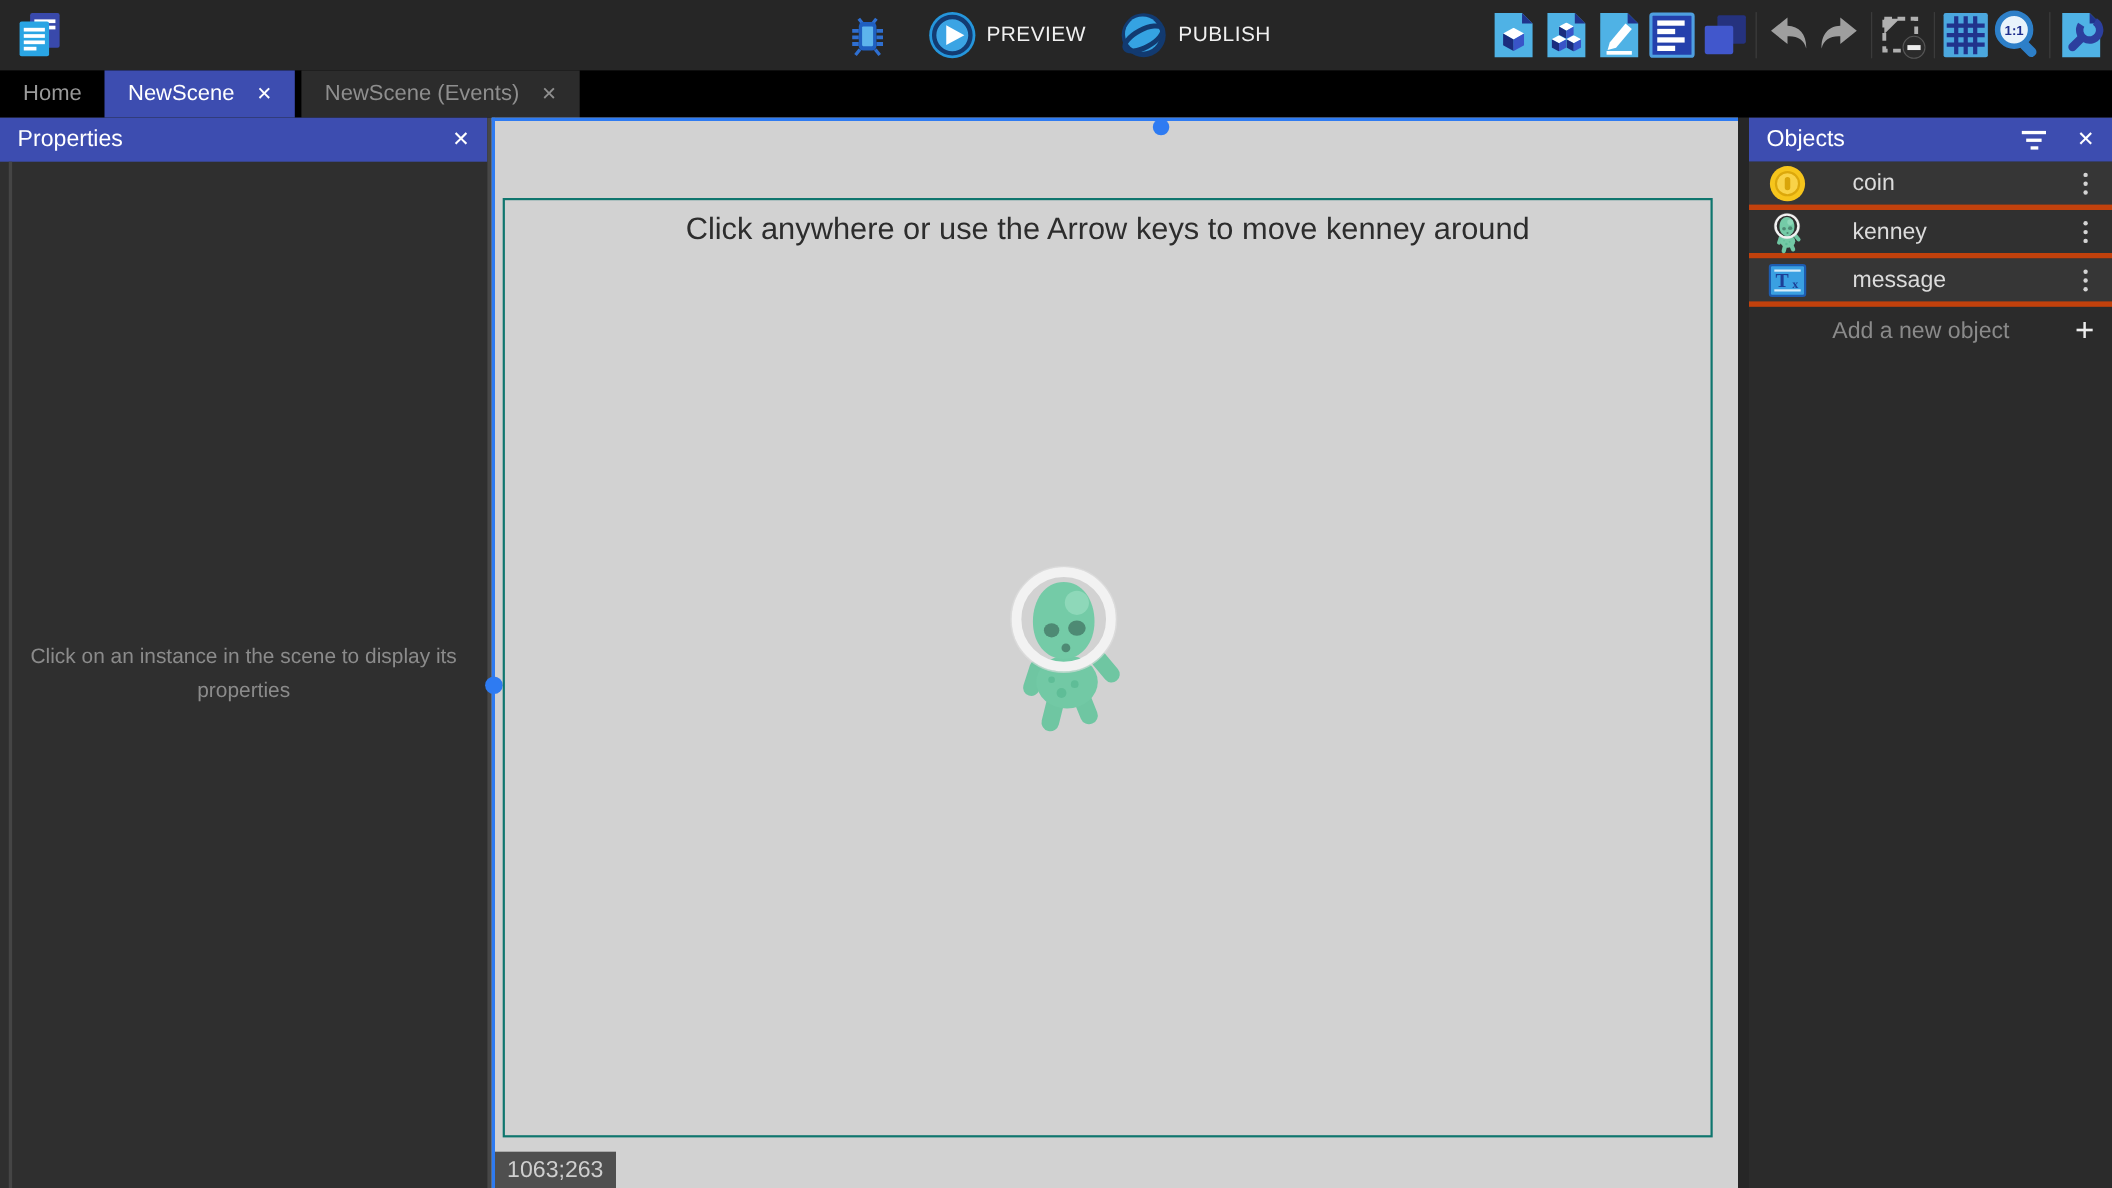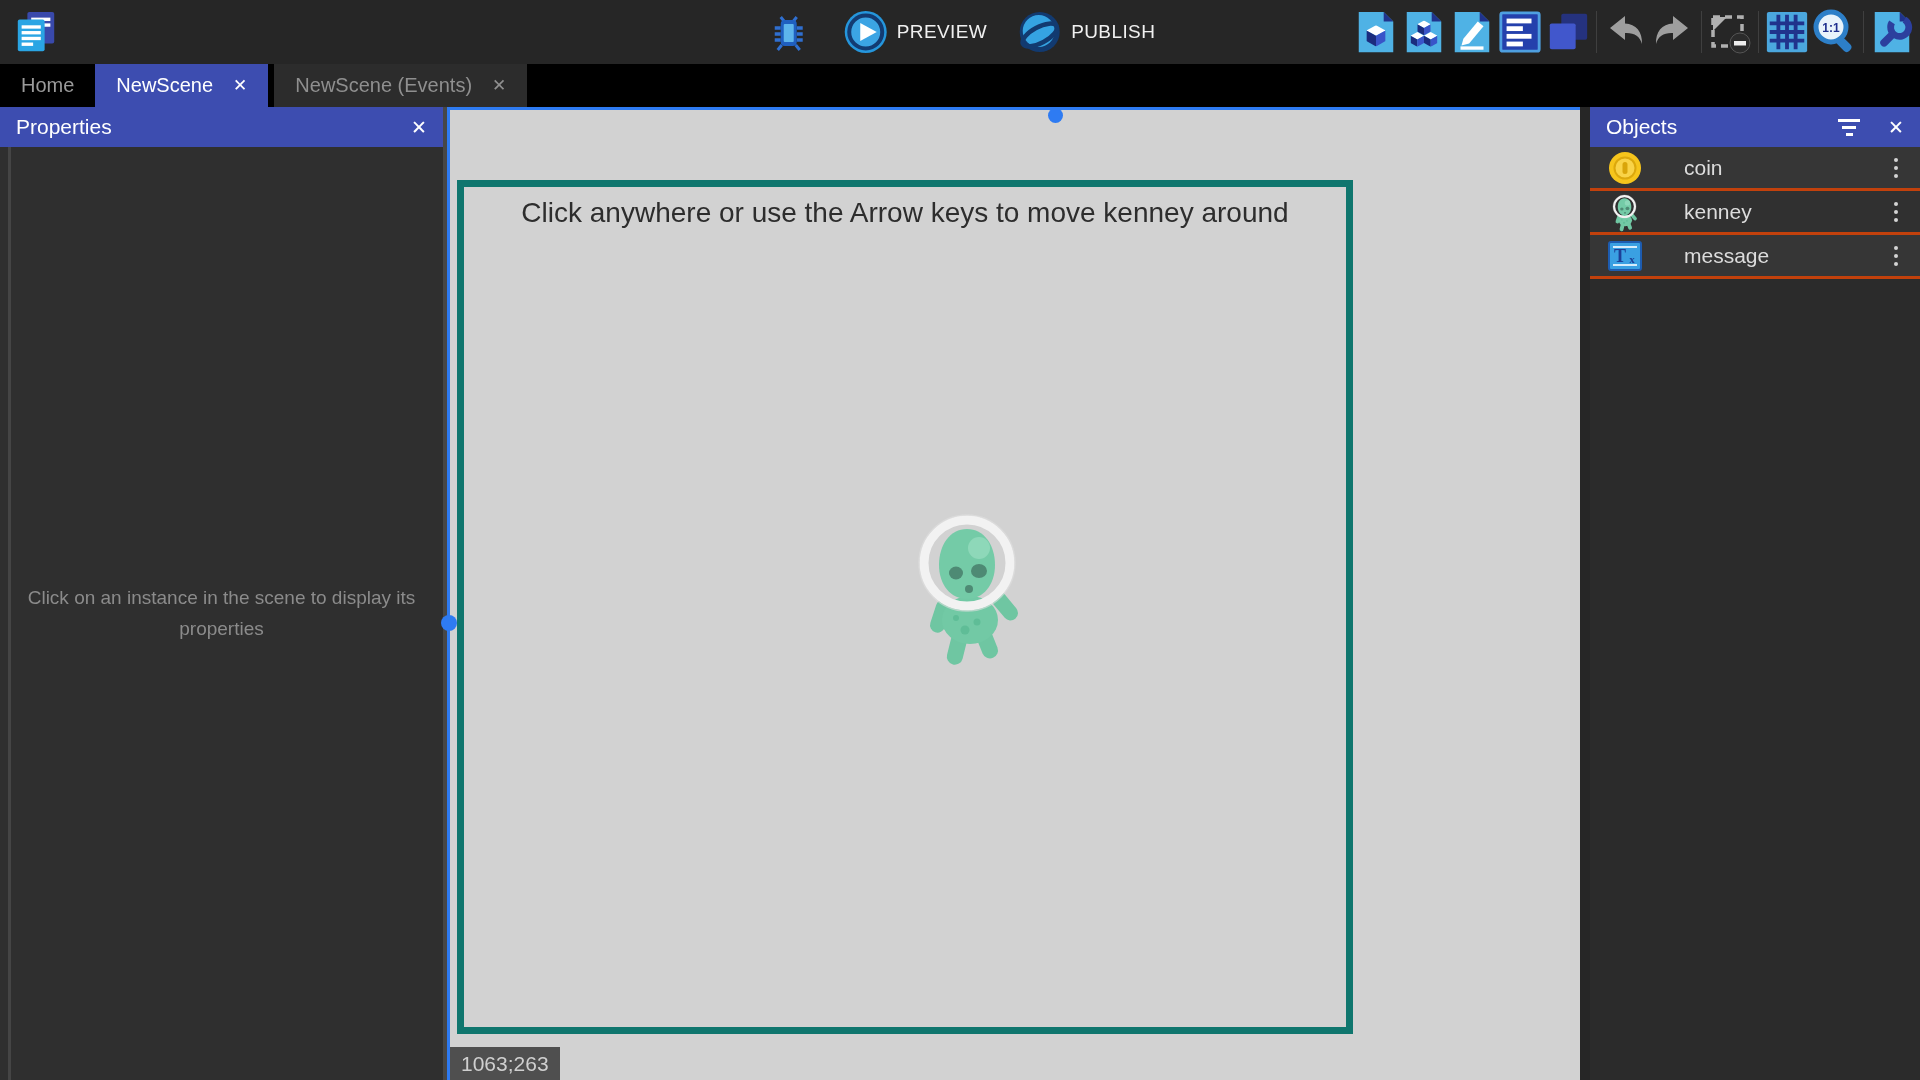--- a/index.html
+++ b/index.html
@@ -39,32 +39,32 @@
   .left-strip { position:absolute; left:8px; top:40px; bottom:0; width:3px; background:#454545; }
 
   .resizer { position:absolute; left:443px; top:107px; width:4px; height:973px; background:#474747; }
 
   
   .canvas { position:absolute; left:447px; top:107px; width:1133px; height:973px; background:#d2d2d2; }
   .sel-top { position:absolute; left:0; top:0; width:100%; height:3px; background:#2e7bf2; }
   .sel-left { position:absolute; left:0; top:0; width:3px; height:100%; background:#2e7bf2; }
   .sel-dot-top { position:absolute; left:601px; top:1px; width:15px; height:15px; border-radius:50%; background:#2e7bf2; }
   .sel-dot-left { position:absolute; left:-6px; top:508px; width:16px; height:16px; border-radius:50%; background:#2e7bf2; }
-  .game-frame { position:absolute; left:10px; top:73px; width:896px; height:854px;
-                border:7px solid #0f766e; }
+  .game-frame { position:absolute; left:10px; top:73px; width:1100px; height:854px;
+                border:2px solid #0f766e; }
   .scene-instruction { margin-top:10px; text-align:center; font-size:28px; color:#2d2d2d; }
   .kenney-instance { position:absolute; left:462px; top:396px; width:120px; height:165px; cursor:move; }
   .coord-badge { position:absolute; left:3px; top:940px; height:33px; background:#4f4f4f;
                  color:#cfcfcf; font-size:21px; display:flex; align-items:center; padding:0 11px; }
 
   .panel-gap { position:absolute; left:1580px; top:107px; width:10px; height:973px; background:#262626; }
 
   
   .objects-panel { position:absolute; left:1590px; top:107px; width:330px; height:973px; background:#2b2b2b; }
-  .obj-row { height:44px; display:flex; align-items:center; padding:0 16px; border-bottom:3px solid #c2410c;
+  .obj-row { height:44px; display:flex; align-items:center; padding:0 16px; border-bottom:5px solid #c2410c;
              color:#dcdcdc; font-size:21px; cursor:pointer; }
   .obj-row.alt-a { background:#363636; }
   .obj-row.alt-b { background:#303030; }
   .obj-icon { width:38px; height:38px; display:flex; align-items:center; justify-content:center; margin-right:40px; }
   .obj-label { flex:1; }
   .kebab { display:flex; flex-direction:column; gap:4px; padding:4px 6px; cursor:pointer; }
   .kebab i { width:4px; height:4px; border-radius:50%; background:#d4d4d4; }
   .add-row { height:44px; display:flex; align-items:center; padding:0 16px; background:#2b2b2b; cursor:pointer; }
   .add-label { flex:1; text-align:center; color:#8a8a8a; font-size:21px; }
   .plus-glyph { color:#ededed; font-size:30px; line-height:1; font-weight:300; }
@@ -339,14 +339,18 @@
       </svg>
     </span>
     <span class="obj-label">message</span>
     <span class="kebab">
         <i></i>
         <i></i>
         <i></i>
       </span>
   </div>
 
+  <div class="add-row">
+    <span class="add-label">Add a new object</span>
+    <span class="plus-glyph">+</span>
+  </div>
 
 </div>
 
 </body></html>

